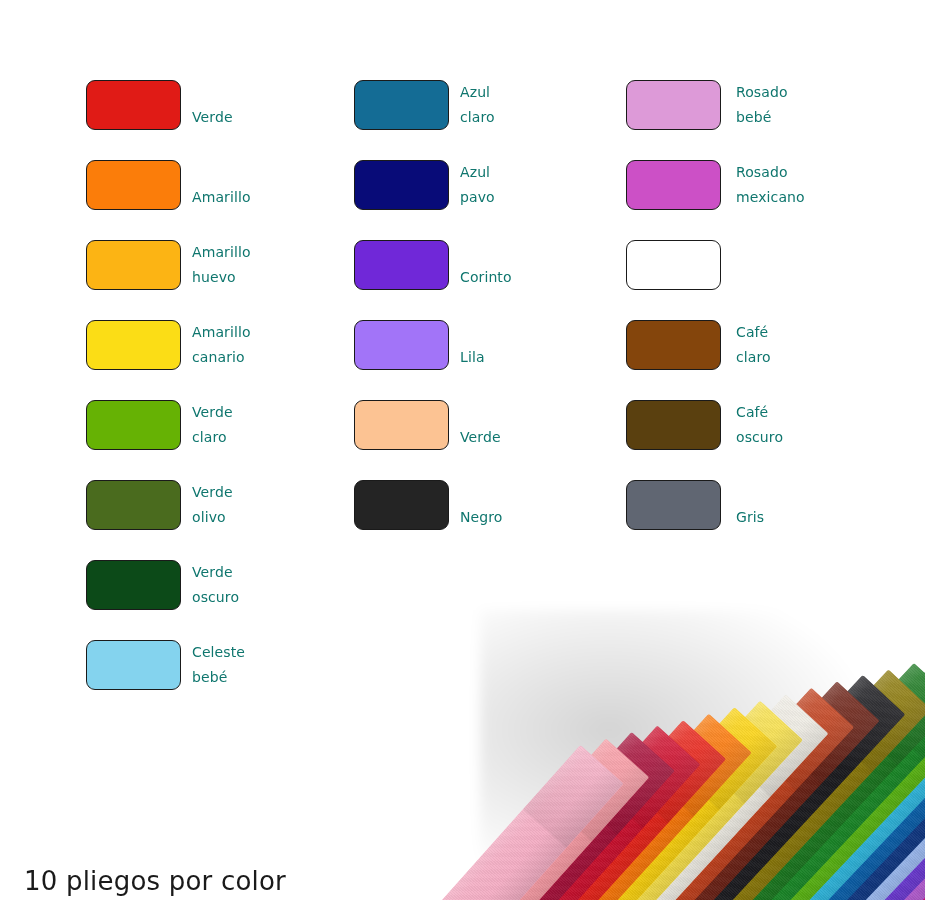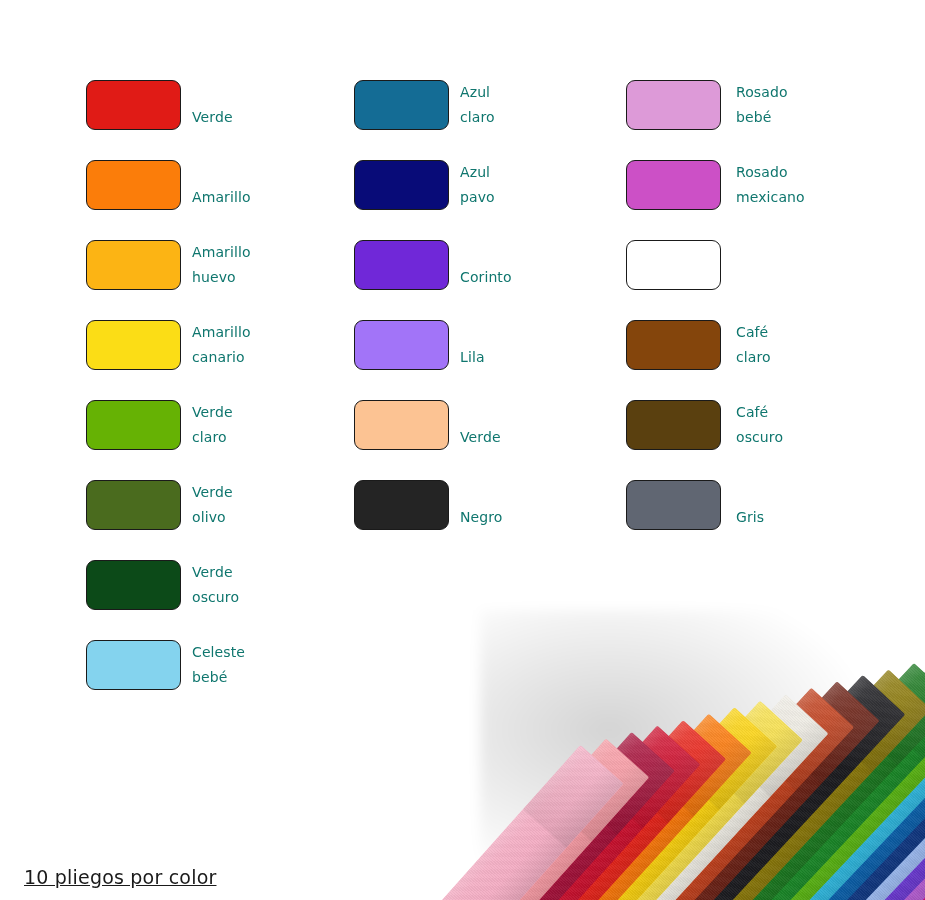--- a/index.html
+++ b/index.html
@@ -66,24 +66,23 @@
     justify-content: flex-end;
     padding-bottom: 1px;
   }
   .col-3 .chip-label { left: 110px; }
 
   
   #footer-note {
     position: absolute;
     left: 24px;
     top: 866px;
-    font-size: 19px;
+    font-size: 26px;
     color: #1a1a1a;
     letter-spacing: 0.2px;
-    text-decoration: underline;
   }
 
   
   #paper-fan-photo {
     position: absolute;
     left: 330px;
     top: 520px;
     width: 595px;
     height: 380px;
     overflow: hidden;

